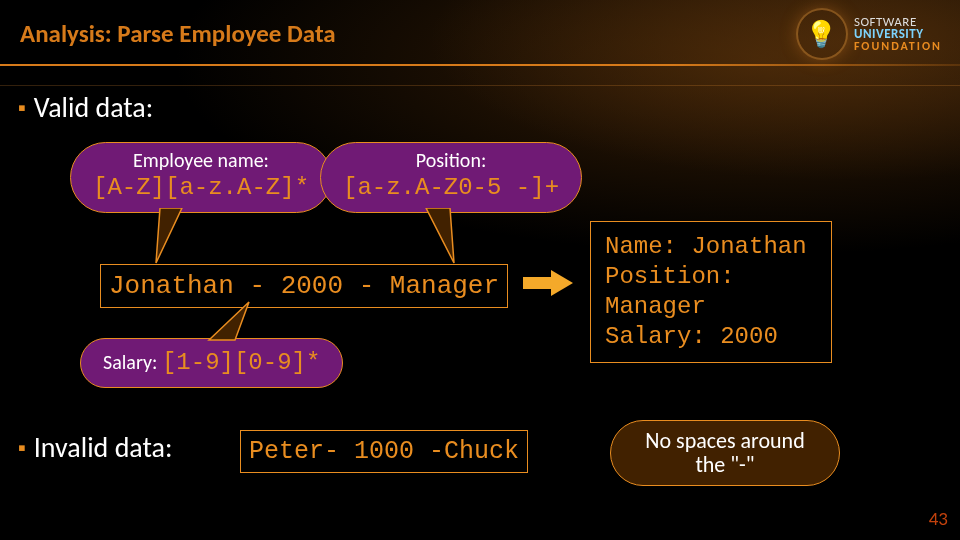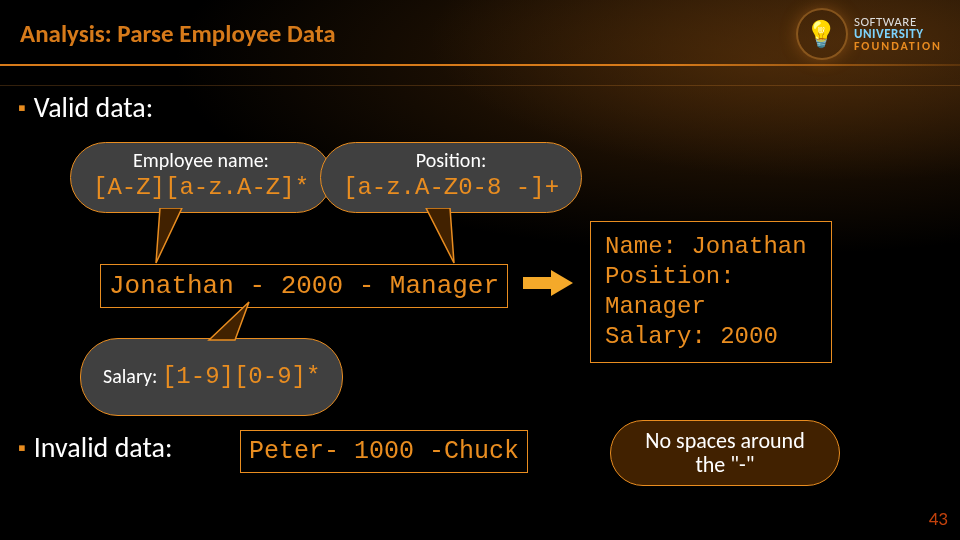--- a/index.html
+++ b/index.html
@@ -41,21 +41,21 @@
 
   .bullet {
     position: absolute; display: flex; align-items: baseline; gap: 8px;
     font-size: 28px; color: #fff;
   }
   .bullet .sq { color: #e98d20; font-size: 22px; transform: translateY(-2px); }
 
   
   .callout {
     position: absolute;
-    background: #404040;
+    background: #701a75;
     border: 1.5px solid #e98d20;
     border-radius: 40px;
     padding: 6px 22px 10px;
     text-align: center;
     color: #fff;
     font-size: 20px;
     line-height: 1.15;
   }
   .callout .regex {
     font-family: Consolas, "Courier New", monospace;
@@ -146,29 +146,29 @@
   <div class="callout" style="top:142px; left:70px;">
     <span>Employee name:</span>
     <span class="regex">[A-Z][a-z.A-Z]*</span>
   </div>
   <svg style="position:absolute; left:150px; top:208px;" width="40" height="60">
     <polygon points="10,0 32,0 6,55" fill="#412100" stroke="#e98d20" stroke-width="1.5"></polygon>
   </svg>
 
   <div class="callout" style="top:142px; left:320px;">
     <span>Position:</span>
-    <span class="regex">[a-z.A-Z0-8 -]+</span>
+    <span class="regex">[a-z.A-Z0-5 -]+</span>
   </div>
   <svg style="position:absolute; left:420px; top:208px;" width="40" height="60">
     <polygon points="6,0 30,0 34,55" fill="#412100" stroke="#e98d20" stroke-width="1.5"></polygon>
   </svg>
 
   <div class="codebox" style="top:264px; left:100px;">Jonathan - 2000 - Manager</div>
 
-  <div class="callout mixed" style="top:338px; left:80px; border-radius:38px; padding:24px 22px;">
+  <div class="callout mixed" style="top:338px; left:80px; border-radius:38px; padding:10px 22px;">
     <span class="label">Salary:</span>
     <span> </span>
     <span class="regex-inline" style="font-size:24px;">[1-9][0-9]*</span>
   </div>
   <svg style="position:absolute; left:205px; top:300px;" width="50" height="42">
     <polygon points="4,40 30,40 44,2" fill="#412100" stroke="#e98d20" stroke-width="1.5"></polygon>
   </svg>
 
   <div class="arrow" style="top:270px; left:523px;">
     <div class="shaft"></div>

